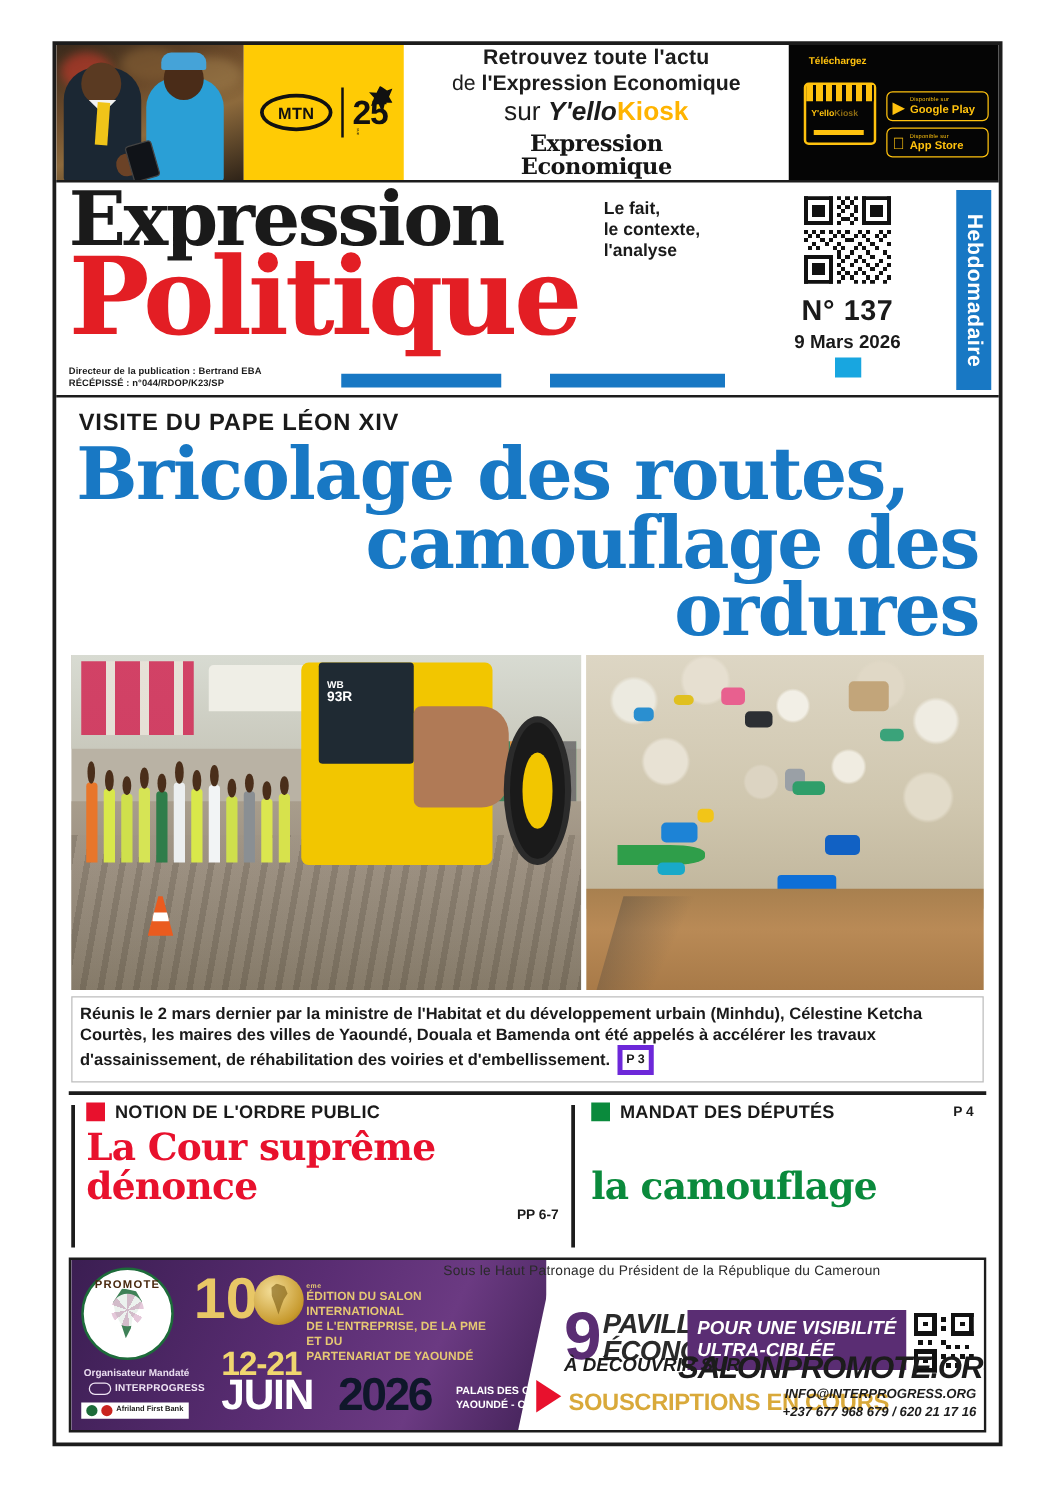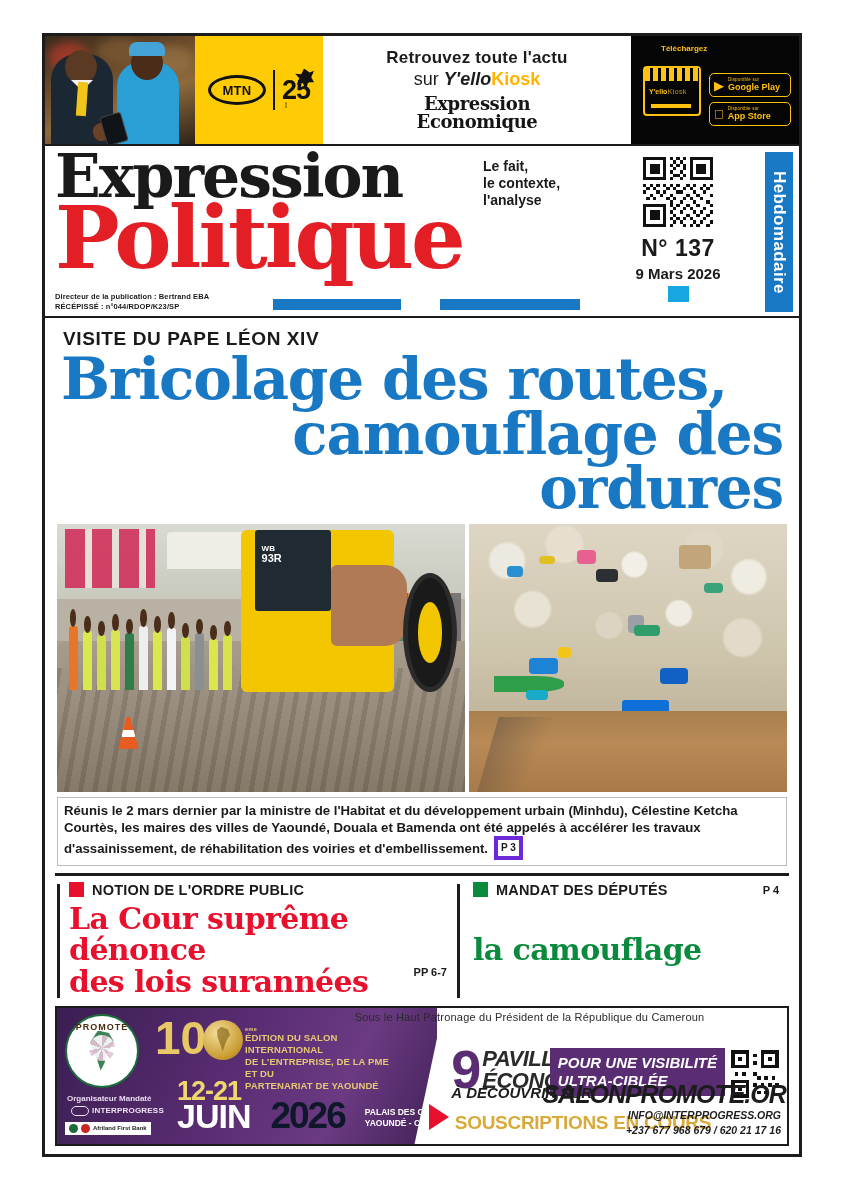--- a/index.html
+++ b/index.html
@@ -69,33 +69,33 @@
 
   .topad-center {
     flex: 1; background: #ffffff;
     display: flex; flex-direction: column;
     align-items: center; justify-content: center;
     padding: 4px 6px 6px;
   }
   .tl1 { font-size: 17px; font-weight: 700; color:#1c1c1c; letter-spacing:.2px; }
   .tl2 { font-size: 17px; color:#1c1c1c; margin-top: 1px; }
   .tl2 b { font-weight: 800; }
-  .tl3 { font-size: 18px; margin-top: 1px; color:#1c1c1c; }
+  .tl3 { font-size: 21px; margin-top: 1px; color:#1c1c1c; }
   .tl3 .it { font-style: italic; font-weight: 900; }
   .tl3 .ye { color:#ffb400; font-weight: 900; }
   .ee-logo {
     margin-top: 5px; text-align: center;
     font-family: "DejaVu Serif", serif;
     font-weight: 700; font-size: 18px; line-height: .95;
     color:#151515; letter-spacing:-.4px;
   }
 
   .topad-black {
     width: 168px; flex: none; background: #050505;
-    position: relative; padding: 8px 20px;
+    position: relative; padding: 8px 6px;
   }
   .tele { color:#ffc20e; font-size: 8px; font-weight: 700; margin-left: 10px; }
   .kiosk-box {
     position:absolute; left: 12px; top: 30px; width: 58px; height: 50px;
     border: 2px solid #ffc20e; border-radius: 4px;
   }
   .kiosk-awn { position:absolute; left:0; top:0; width:100%; height:13px;
     background: repeating-linear-gradient(90deg,#ffc20e 0 5px,#050505 5px 8px); }
   .kiosk-txt { position:absolute; left:4px; top:20px; font-size:7px; font-weight:800; color:#ffc20e;}
   .kiosk-txt i { color:#8b6a12; font-style:normal;}
@@ -400,20 +400,21 @@
       <div class="mtn-sep"></div>
       <div class="mtn-25">
         <div class="num">25</div>
         <div class="bird"></div>
         <div class="sub">ans</div>
       </div>
     </div>
 
     <div class="topad-center">
       <div class="tl1">Retrouvez toute l'actu</div>
+      <div class="tl2"><span>de </span><b>l'Expression Economique</b></div>
       <div class="tl3"><span>sur </span><span class="it">Y'ello</span><span class="ye">Kiosk</span></div>
       <div class="ee-logo">
         <div>Expression</div>
         <div>Economique</div>
       </div>
     </div>
 
     <div class="topad-black">
       <div class="tele">Téléchargez</div>
       <div class="kiosk-box">
@@ -659,21 +660,20 @@
 
   <div class="teasers">
 
     <div class="teaser left">
       <div class="kick">
         <span class="sq"></span>
         <span class="ktxt">NOTION DE L'ORDRE PUBLIC</span>
       </div>
       <h2>
         <span>La Cour suprême dénonce</span><br>
-        <span>des lois surannées</span>
       </h2>
       <span class="pp">PP 6-7</span>
     </div>
 
     <div class="teaser right">
       <div class="kick">
         <span class="sq"></span>
         <span class="ktxt">MANDAT DES DÉPUTÉS</span>
       </div>
       <h2>

